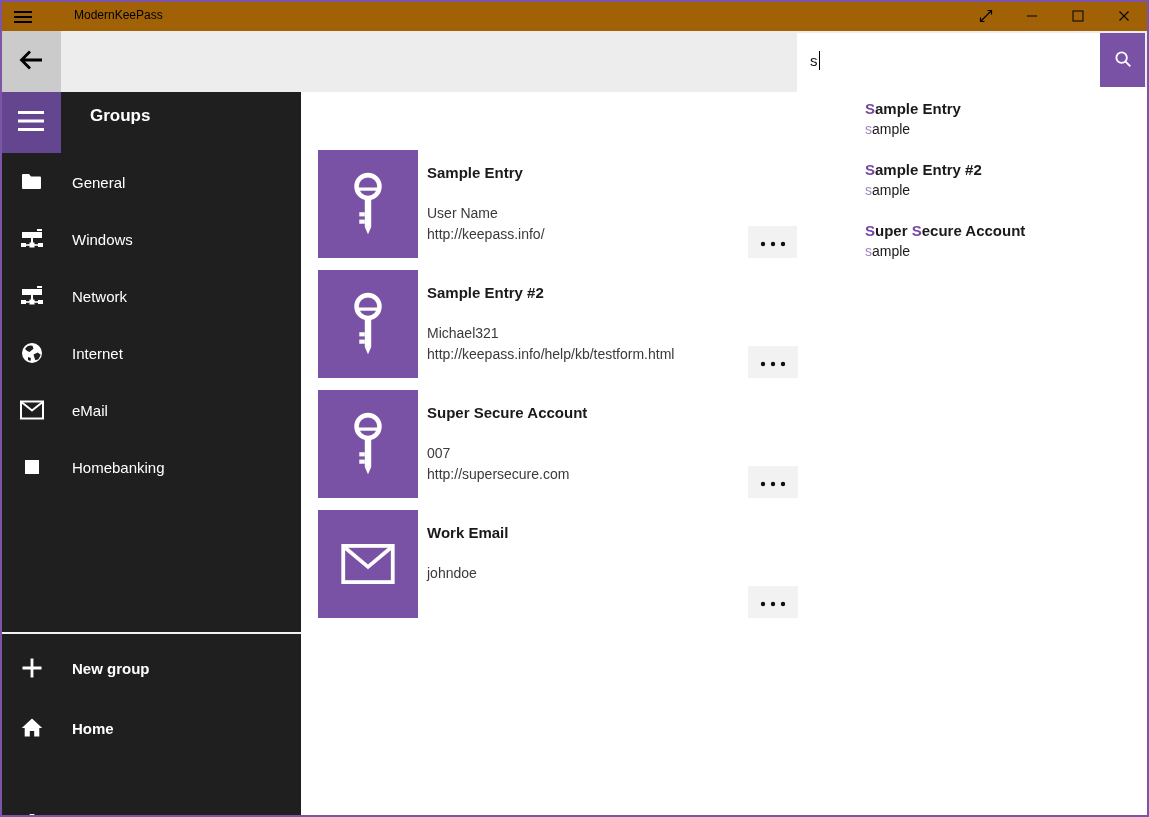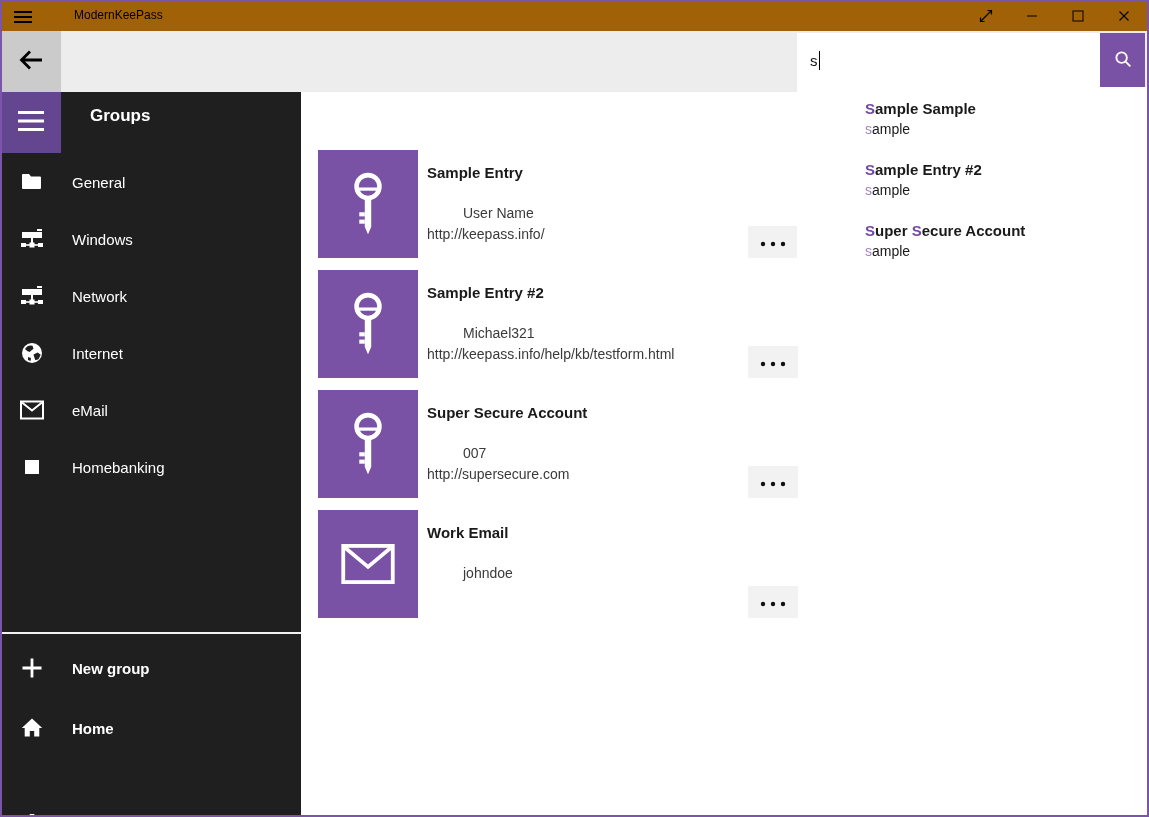--- a/index.html
+++ b/index.html
@@ -48,21 +48,21 @@
   .side-item .icon{width:24px;height:24px;display:flex;align-items:center;justify-content:center;}
   .side-item .icon svg{display:block;width:24px;height:24px;}
   .side-label{margin-left:28px;font-size:15px;color:#fff;}
   .side-item.action .side-label{font-weight:700;}
   .side-divider{position:absolute;left:0;top:540px;width:301px;height:2px;background:#F1F1F1;}
 
   
   .entry-row{position:absolute;left:318px;width:480px;height:108px;cursor:pointer;}
   .entry-tile{position:absolute;left:0;top:0;width:100px;height:108px;background:var(--accent);display:flex;align-items:center;justify-content:center;color:#fff;}
   .entry-title{position:absolute;left:109px;top:14px;font-size:15px;font-weight:700;color:#1A1A1A;white-space:nowrap;}
-  .entry-username{position:absolute;left:109px;top:55px;font-size:14px;color:#3A3A3A;white-space:nowrap;margin-left:36px;}
+  .entry-username{position:absolute;left:109px;top:55px;font-size:14px;color:#3A3A3A;white-space:nowrap;}
   .entry-url{position:absolute;left:109px;top:76px;font-size:14px;color:#3A3A3A;white-space:nowrap;text-align:center;}
   .entry-more{position:absolute;left:430px;top:76px;width:50px;height:32px;border:none;background:var(--more-bg);display:flex;align-items:center;justify-content:center;color:#111;cursor:pointer;}
 
   
   .suggestions{position:absolute;left:797px;top:87px;width:351px;background:#fff;padding:12px 0 16px 68px;z-index:60;}
   .sg-item{margin-bottom:21px;cursor:pointer;}
   .sg-item:last-child{margin-bottom:0;}
   .sg-title{font-size:15px;font-weight:700;color:#1A1A1A;line-height:20px;}
   .sg-title .hl{color:var(--hl-strong);}
   .sg-sub{font-size:14px;color:#1A1A1A;line-height:20px;}
@@ -357,21 +357,21 @@
               <circle cx="3" cy="3" r="2.2" fill="#111"></circle>
               <circle cx="13" cy="3" r="2.2" fill="#111"></circle>
               <circle cx="23" cy="3" r="2.2" fill="#111"></circle>
             </svg></span>
     </button>
   </div>
     </div>
 
   <div class="suggestions">
       <div class="sg-item">
-    <div class="sg-title"><span class="hl">S</span><span>ample Sample</span></div>
+    <div class="sg-title"><span class="hl">S</span><span>ample Entry</span></div>
     <div class="sg-sub"><span class="hl">s</span><span>ample</span></div>
   </div>
       <div class="sg-item">
     <div class="sg-title"><span class="hl">S</span><span>ample Entry #2</span></div>
     <div class="sg-sub"><span class="hl">s</span><span>ample</span></div>
   </div>
       <div class="sg-item">
     <div class="sg-title"><span class="hl">S</span><span>uper </span><span class="hl">S</span><span>ecure Account</span></div>
     <div class="sg-sub"><span class="hl">s</span><span>ample</span></div>
   </div>

